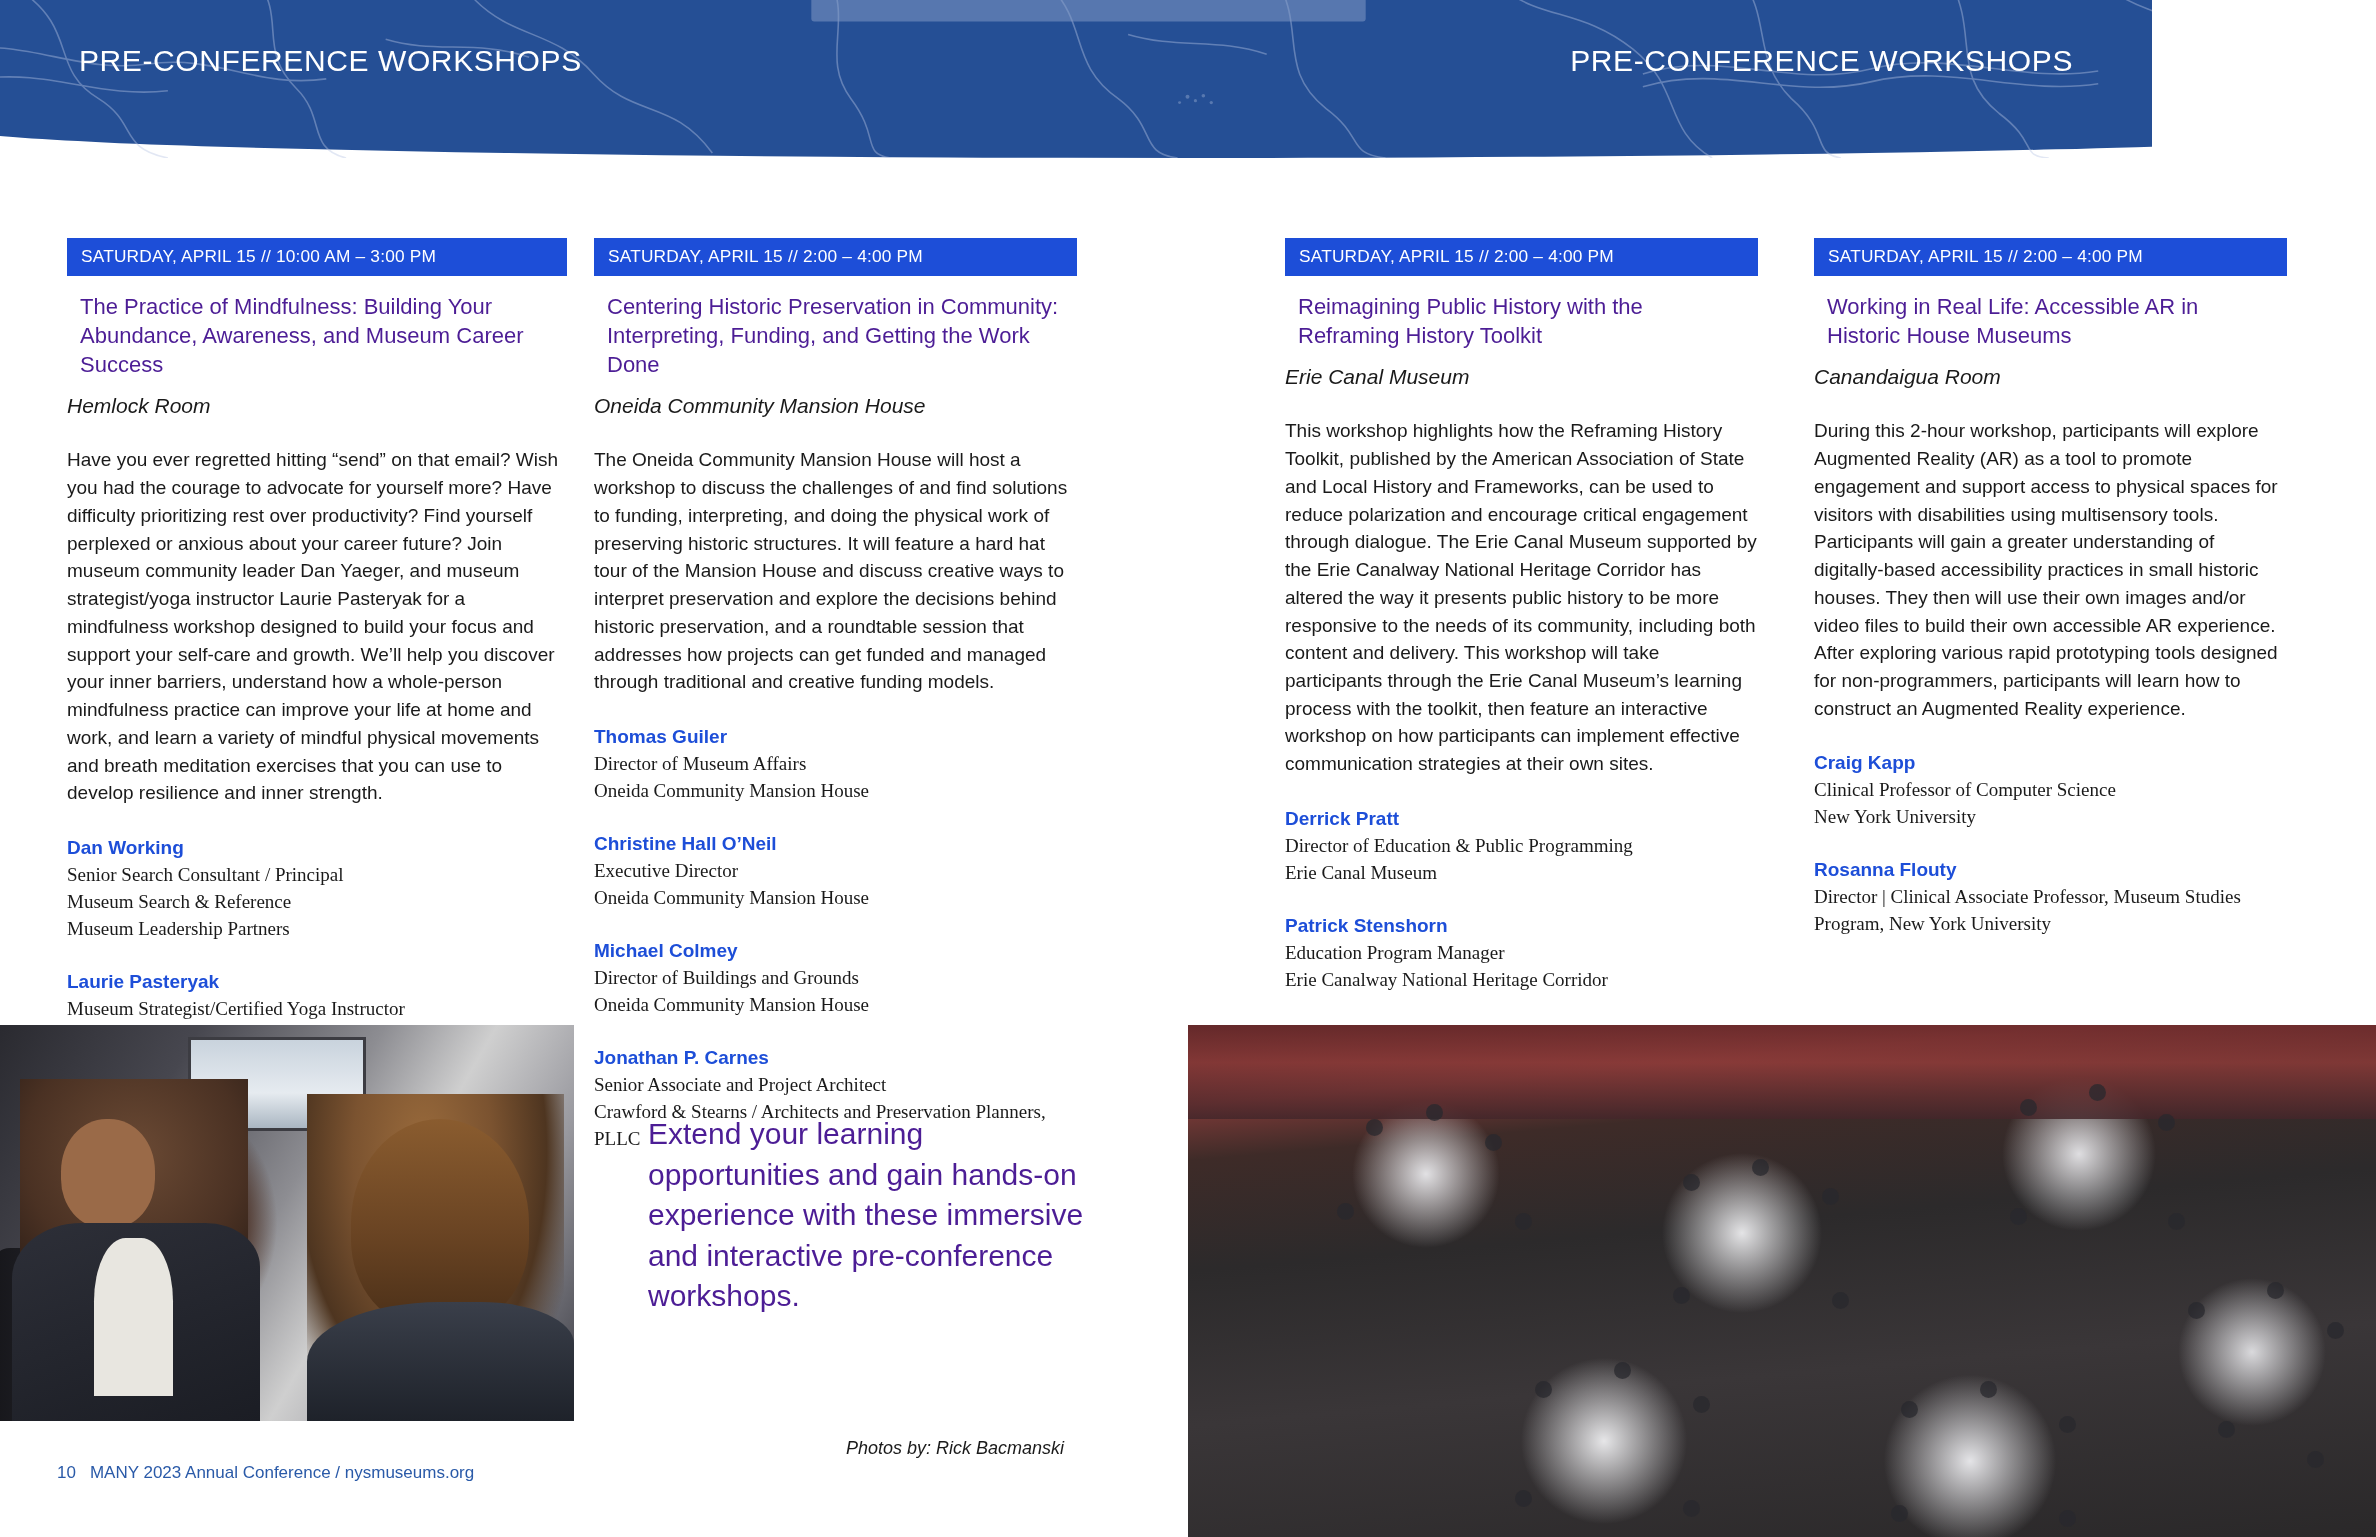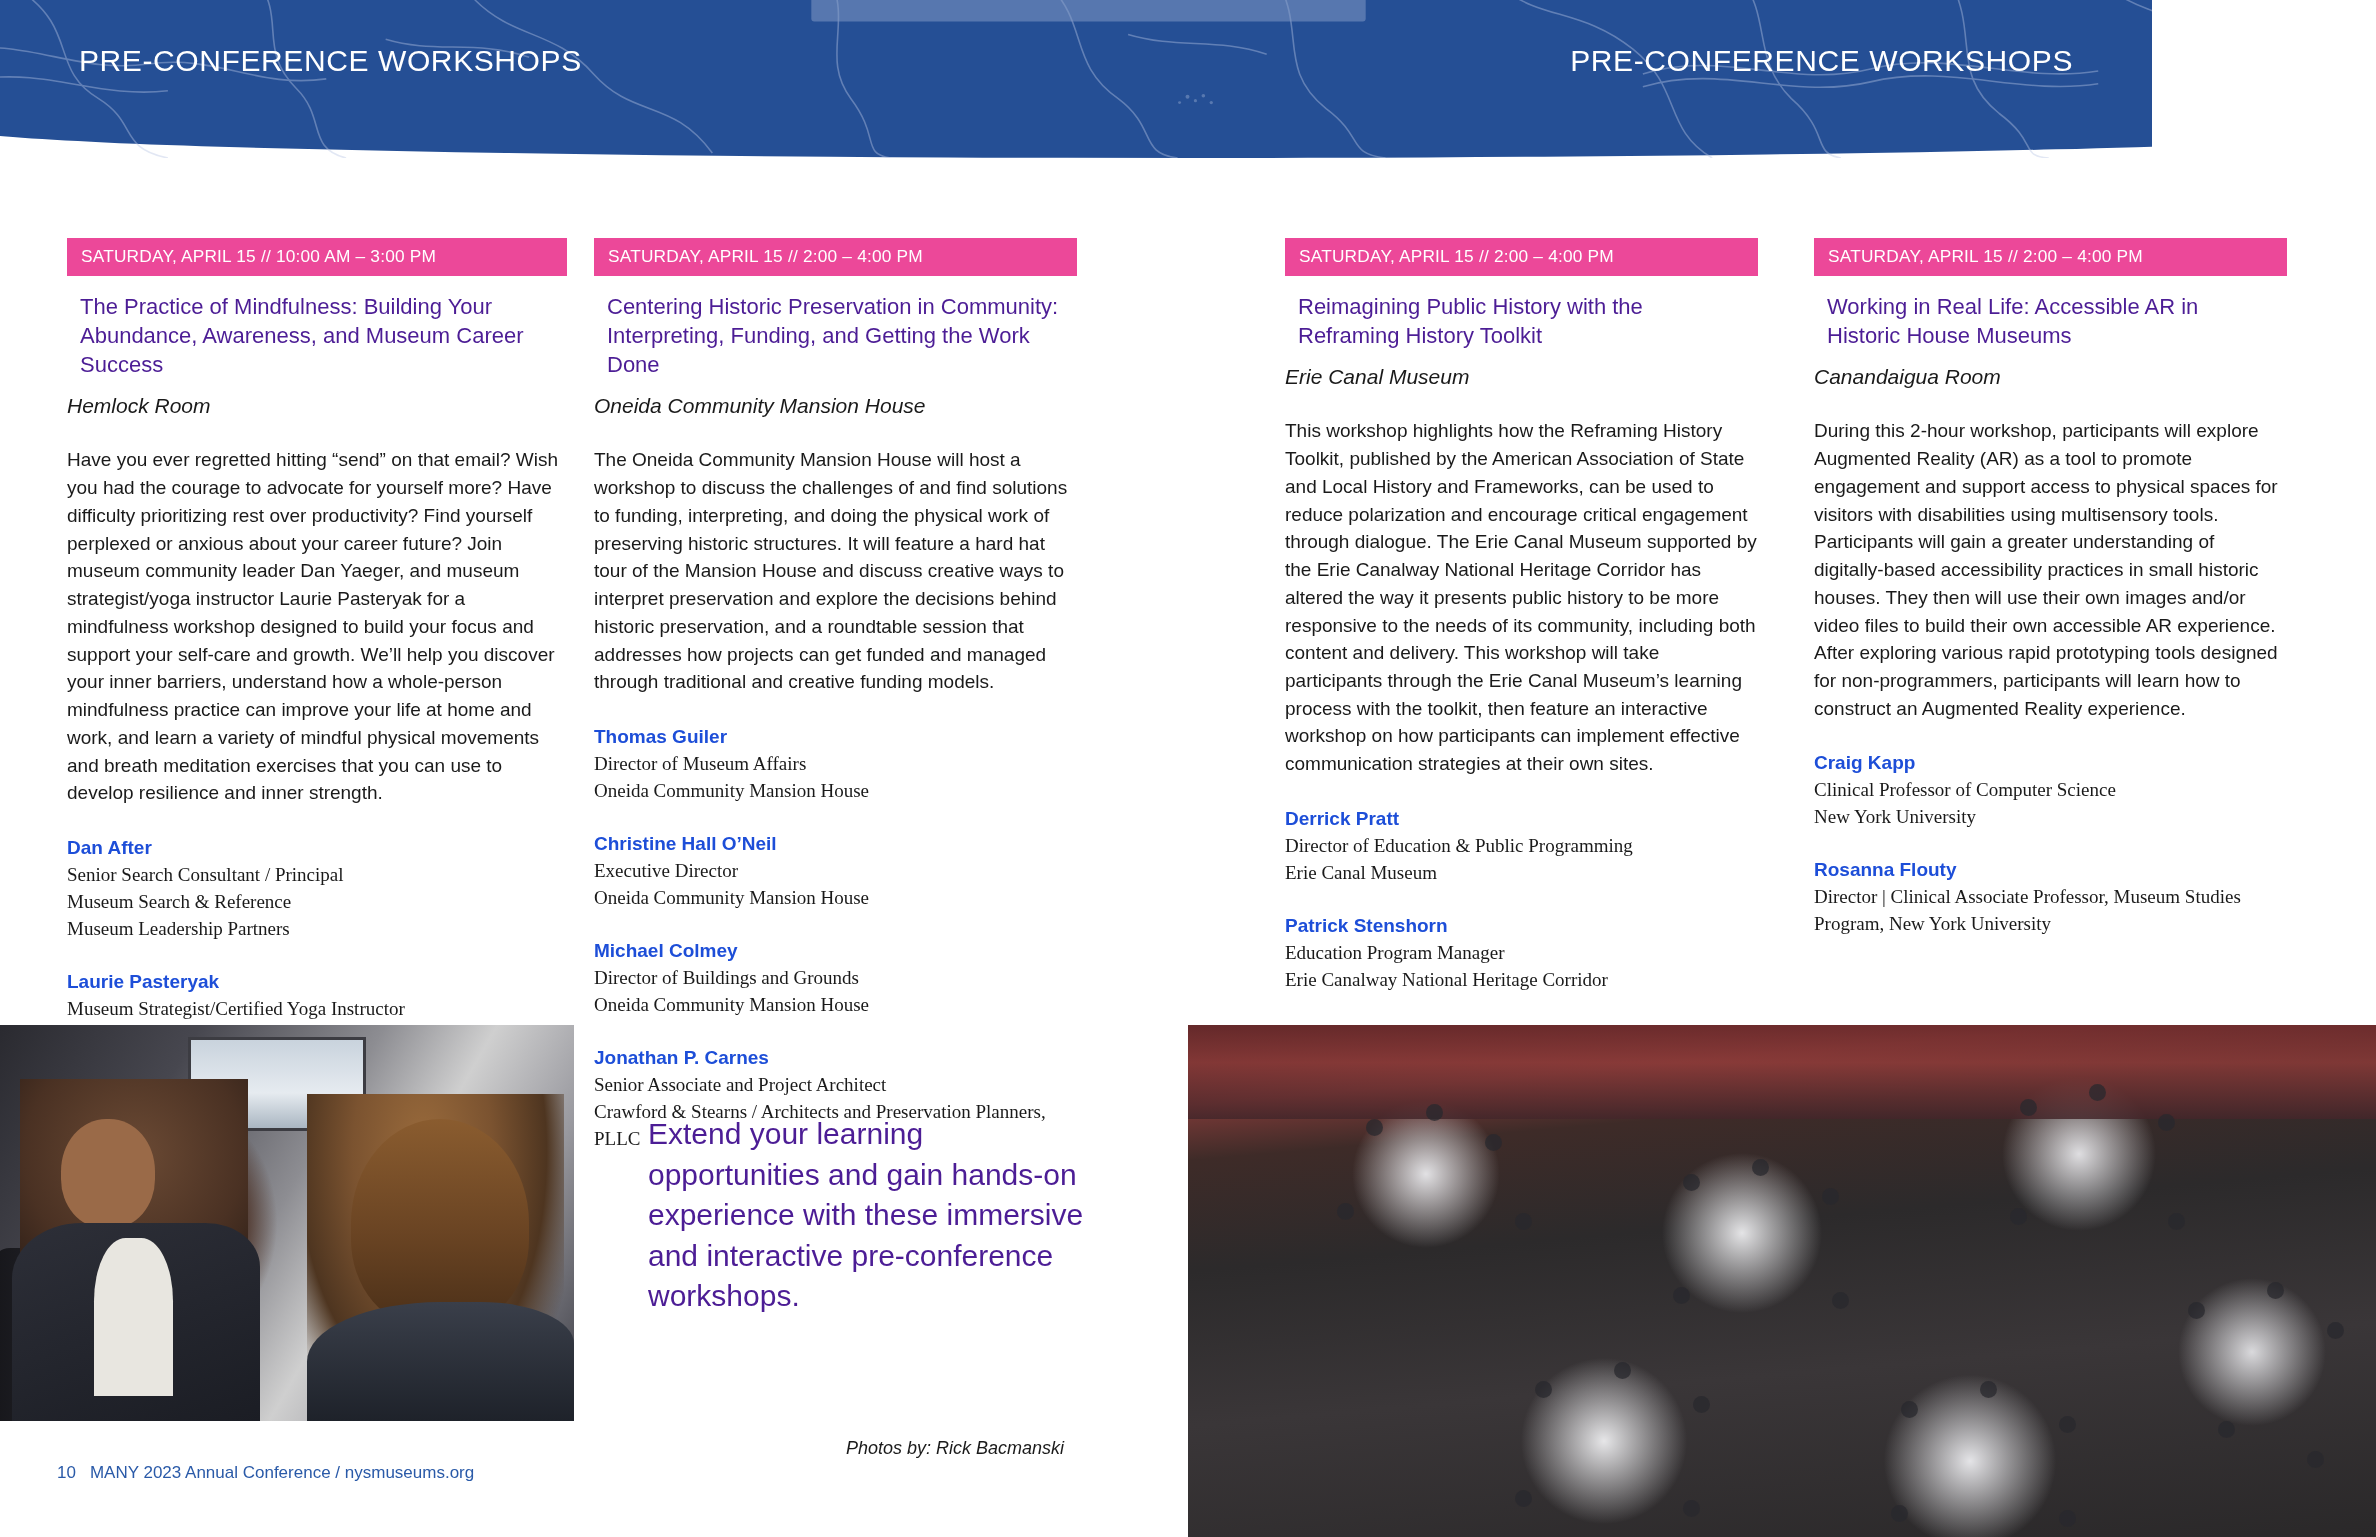--- a/index.html
+++ b/index.html
@@ -60,21 +60,21 @@
     position: absolute;
     top: 0;
     width: 483px;
   }
   .col-0 { left: 67px;  width: 500px; }
   .col-1 { left: 594px; width: 483px; }
   .col-2 { left: 1285px; width: 473px; }
   .col-3 { left: 1814px; width: 473px; }
 
   .date-bar {
-    background: #ec4899;
+    background: #1d4ed8;
     color: #ffffff;
     font-size: 17.3px;
     letter-spacing: 0.2px;
     padding: 8px 14px 9px 14px;
     margin-bottom: 16px;
     display: block;
     white-space: nowrap;
     overflow: hidden;
   }
   .session-title {
@@ -287,21 +287,21 @@
 </div>
 
 <div class="columns">
 
   <div class="col col-0">
     <div class="date-bar">SATURDAY, APRIL 15  //  10:00 AM – 3:00 PM</div>
     <h2 class="session-title">The Practice of Mindfulness: Building Your Abundance, Awareness, and Museum Career Success</h2>
     <p class="session-venue">Hemlock Room</p>
     <p class="session-desc">Have you ever regretted hitting “send” on that email? Wish you had the courage to advocate for yourself more? Have difficulty prioritizing rest over productivity? Find yourself perplexed or anxious about your career future? Join museum community leader Dan Yaeger, and museum strategist/yoga instructor Laurie Pasteryak for a mindfulness workshop designed to build your focus and support your self-care and growth. We’ll help you discover your inner barriers, understand how a whole-person mindfulness practice can improve your life at home and work, and learn a variety of mindful physical movements and breath meditation exercises that you can use to develop resilience and inner strength.</p>
     <div class="speaker">
-      <div class="speaker-name">Dan After</div>
+      <div class="speaker-name">Dan Working</div>
       <div class="speaker-line">Senior Search Consultant / Principal</div>
       <div class="speaker-line">Museum Search &amp; Reference</div>
       <div class="speaker-line">Museum Leadership Partners</div>
     </div>
     <div class="speaker">
       <div class="speaker-name">Laurie Pasteryak</div>
       <div class="speaker-line">Museum Strategist/Certified Yoga Instructor</div>
     </div>
   </div>
 

